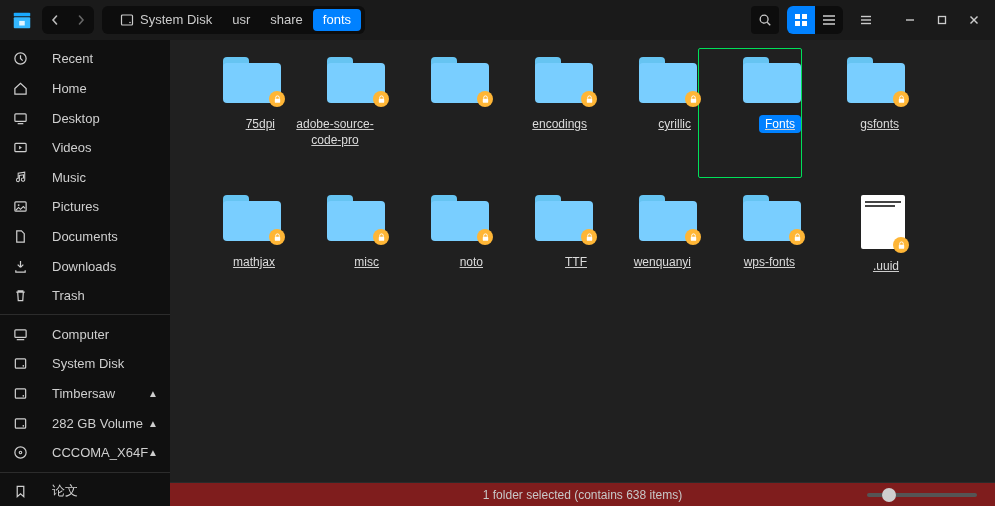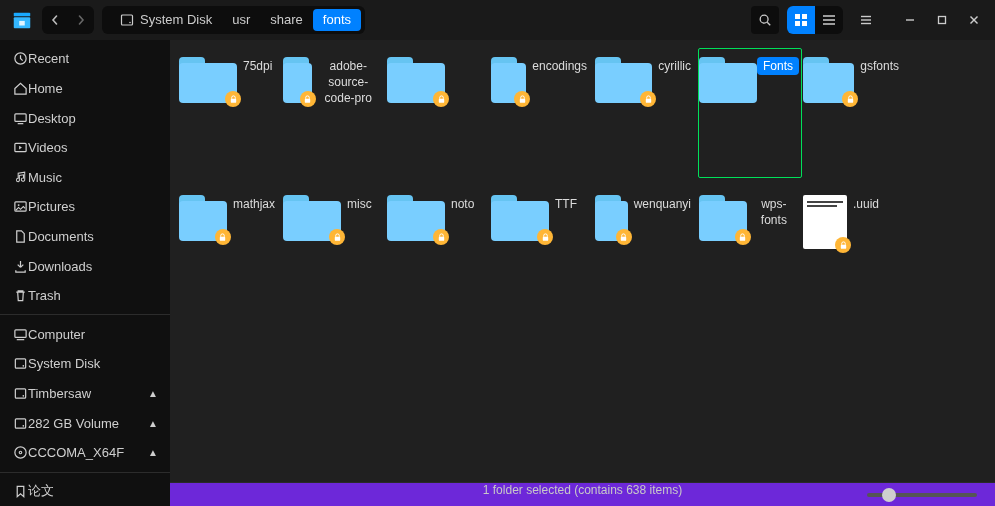--- a/index.html
+++ b/index.html
@@ -50,41 +50,41 @@
   .wincontrols { display:flex;gap:2px;margin-left:6px;}
   .wincontrols .tb-icon { width:30px;height:30px;}
   
   .body { flex:1; display:flex; min-height:0;}
   
   .sidebar {
     width:170px;background:#101010;display:flex;flex-direction:column;
     padding-top:4px;
   }
   .side-item {
-    display:flex;align-items:center;gap:0;
+    display:flex;align-items:center;gap:24px;
     height:30px;padding:0 12px;color:#cfcfcf;font-size:13px;
     position:relative;
   }
   .side-item .ic { width:16px;height:16px;display:flex;align-items:center;justify-content:center;color:#cfcfcf;}
   .side-sep { height:1px;background:#2c2c2c;margin:4px 0;}
   .side-item .eject {
     position:absolute;right:12px;color:#cfcfcf;font-size:10px;
   }
   
   .main { flex:1;background:#202020;display:flex;flex-direction:column;min-width:0;}
   .grid {
     flex:1;padding:8px 8px 0 8px;
     display:flex;flex-wrap:wrap;align-content:flex-start;
     overflow:auto;
   }
   .item {
     width:104px;height:130px;margin:0 0 8px 0;
-    display:flex;flex-direction:row;align-items:flex-start;
+    display:flex;flex-direction:column;align-items:flex-end;
     padding-top:8px;
-    border:1px solid transparent;border-radius:2px;
+    border:1px solid transparent;border-radius:2px;text-decoration:underline;
   }
   .item.selected { border:1px solid #00e05a; }
   .folder {
     width:58px;height:46px;position:relative;margin-bottom:12px;
   }
   .folder::before {
     content:"";position:absolute;left:0;top:0;width:26px;height:10px;
     background:#66c4f2;border-radius:4px 4px 0 0;
   }
   .folder::after {
@@ -103,22 +103,22 @@
   }
   .fileicon .lockbadge { right:-4px;bottom:-4px;}
   .fileicon .fline { position:absolute;left:4px;right:4px;height:2px;background:#444;}
   .label {
     font-size:12px;color:#dcdcdc;text-align:center;line-height:16px;
     padding:1px 6px;border-radius:4px;max-width:100px;
   }
   .item.selected .label { background:#0081ff;color:#fff;}
   
   .status {
-    height:24px;background:#6d28d9;color:#c8c8c8;font-size:12px;
-    display:flex;justify-content:center;position:relative;
+    height:24px;background:#7f1d1d;color:#c8c8c8;font-size:12px;
+    display:flex;align-items:center;justify-content:center;position:relative;
     border-top:1px solid #2a2a2a;
   }
   .zoom {
     position:absolute;right:18px;top:50%;transform:translateY(-50%);
     width:110px;height:4px;background:#555;border-radius:2px;
   }
   .zoom .handle {
     position:absolute;top:50%;left:22px;transform:translate(-50%,-50%);
     width:14px;height:14px;border-radius:50%;background:#cfcfcf;
   }

